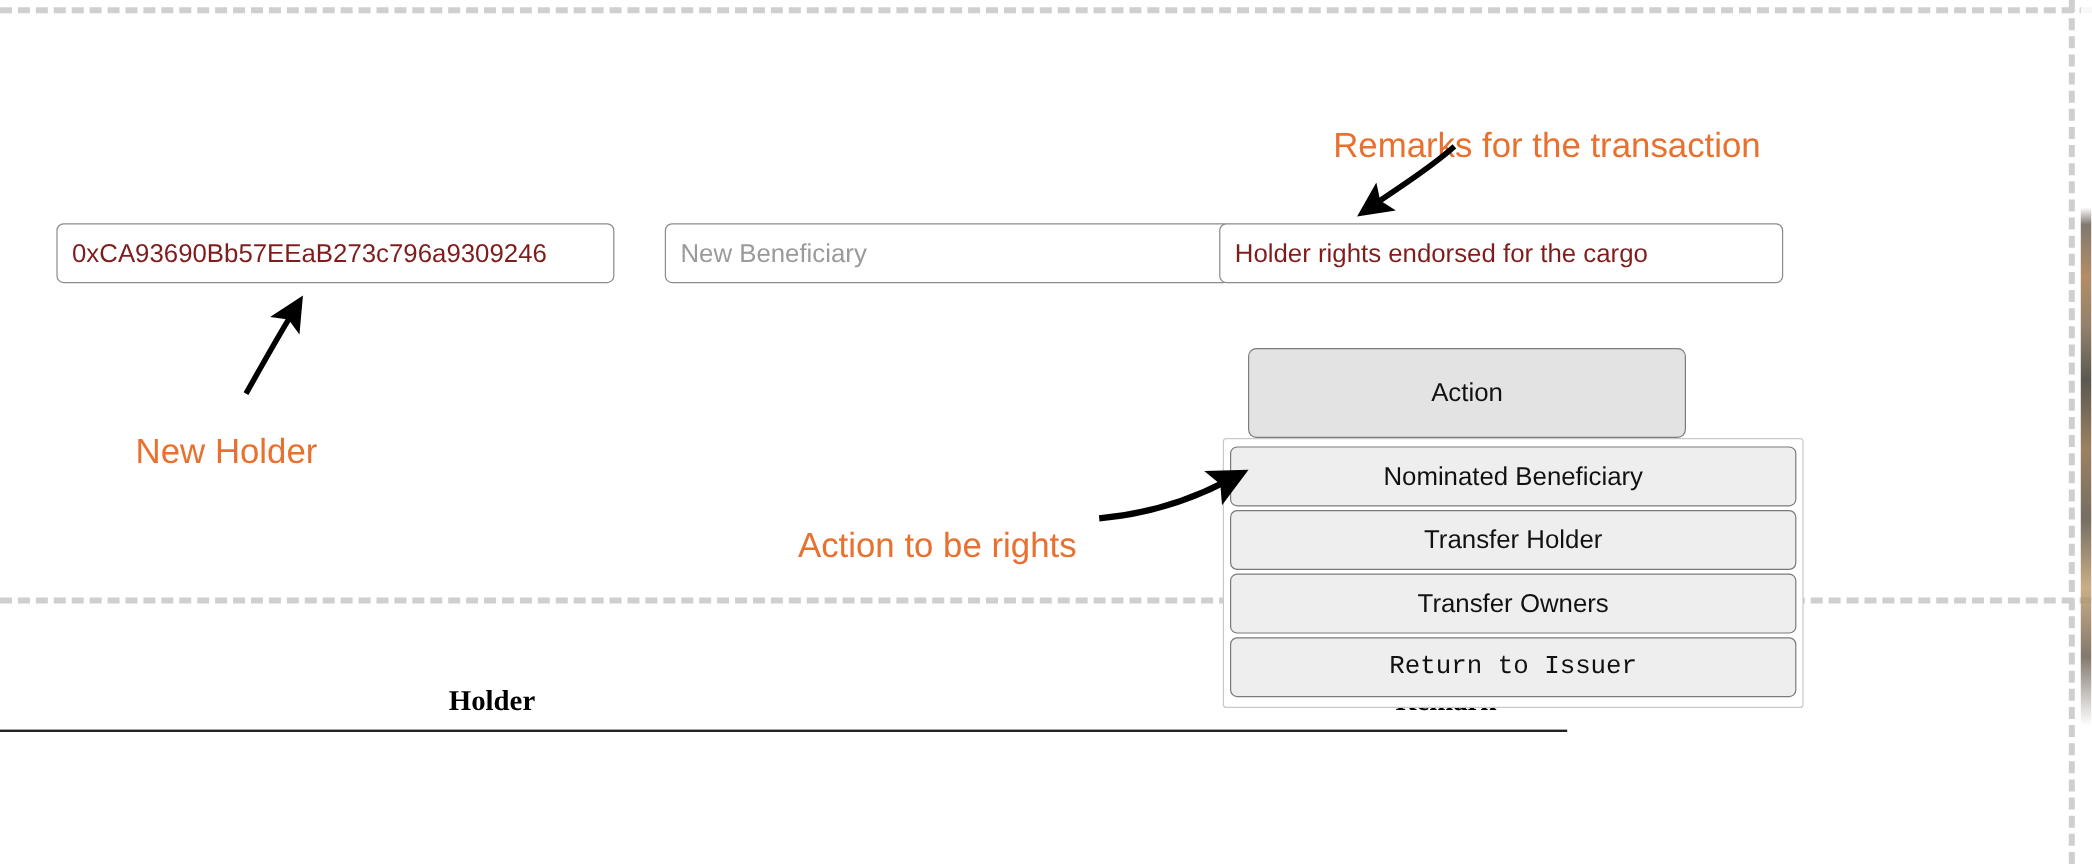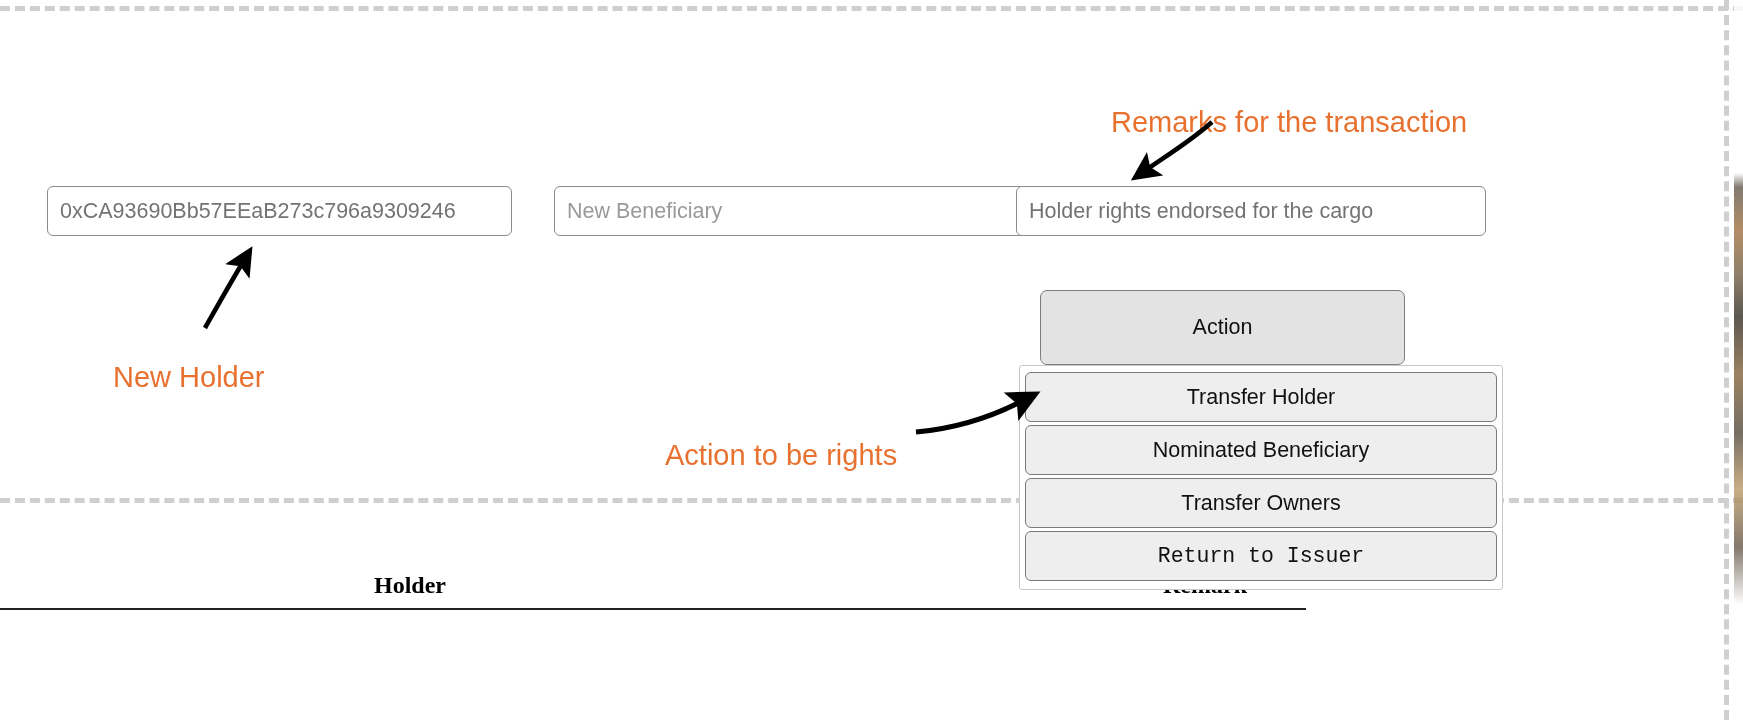--- a/index.html
+++ b/index.html
@@ -55,21 +55,21 @@
   .field {
     position: absolute;
     height: 50px;
     background: #ffffff;
     border: 1.6px solid #8b8b8b;
     border-radius: 6px;
     display: flex;
     align-items: center;
     padding: 0 12px;
     font-size: 21.5px;
-    color: #737373;
+    color: #7f1d1d;
     white-space: nowrap;
     overflow: hidden;
   }
   .field.placeholder { color: #9a9a9a; margin-left: 26px; }
 
   #field-holder      { left: 47px;   top: 186px; width: 465px; }
   #field-beneficiary { left: 528px;  top: 186px; width: 472px; }
   #field-remark      { left: 1016px; top: 186px; width: 470px; }
 
   
@@ -164,22 +164,22 @@
 
   <div class="field" id="field-remark">Holder rights endorsed for the cargo</div>
 
   <div class="th" id="th-holder">Holder</div>
   <div class="th" id="th-remark">Remark</div>
   <div class="table-rule"></div>
 
   <div class="action-btn">Action</div>
 
   <div class="menu">
+    <div class="menu-item">Nominated Beneficiary</div>
     <div class="menu-item">Transfer Holder</div>
-    <div class="menu-item">Nominated Beneficiary</div>
     <div class="menu-item">Transfer Owners</div>
     <div class="menu-item">Return to Issuer</div>
   </div>
 
   <div class="anno" id="anno-remarks">Remarks for the transaction</div>
   <div class="anno" id="anno-holder">New Holder</div>
   <div class="anno" id="anno-action">Action to be rights</div>
 
   <svg id="arrows" viewBox="0 0 1743 720">
     <defs>

